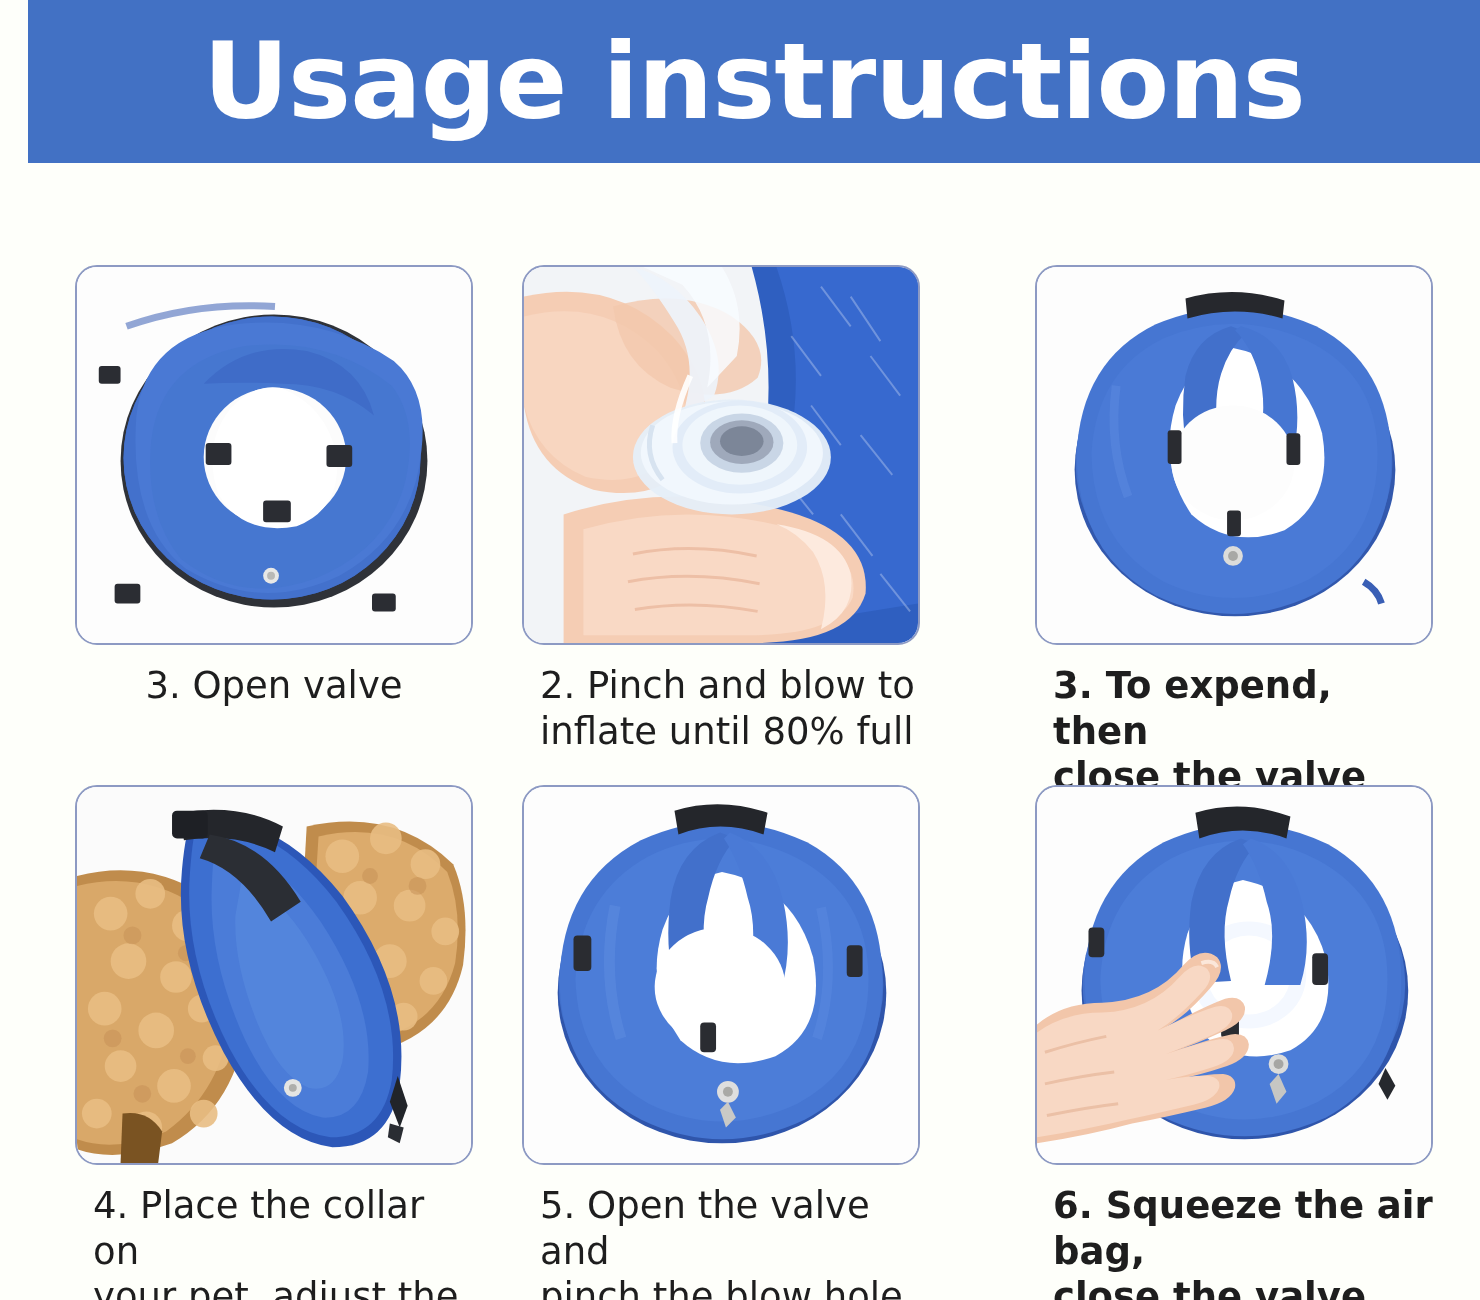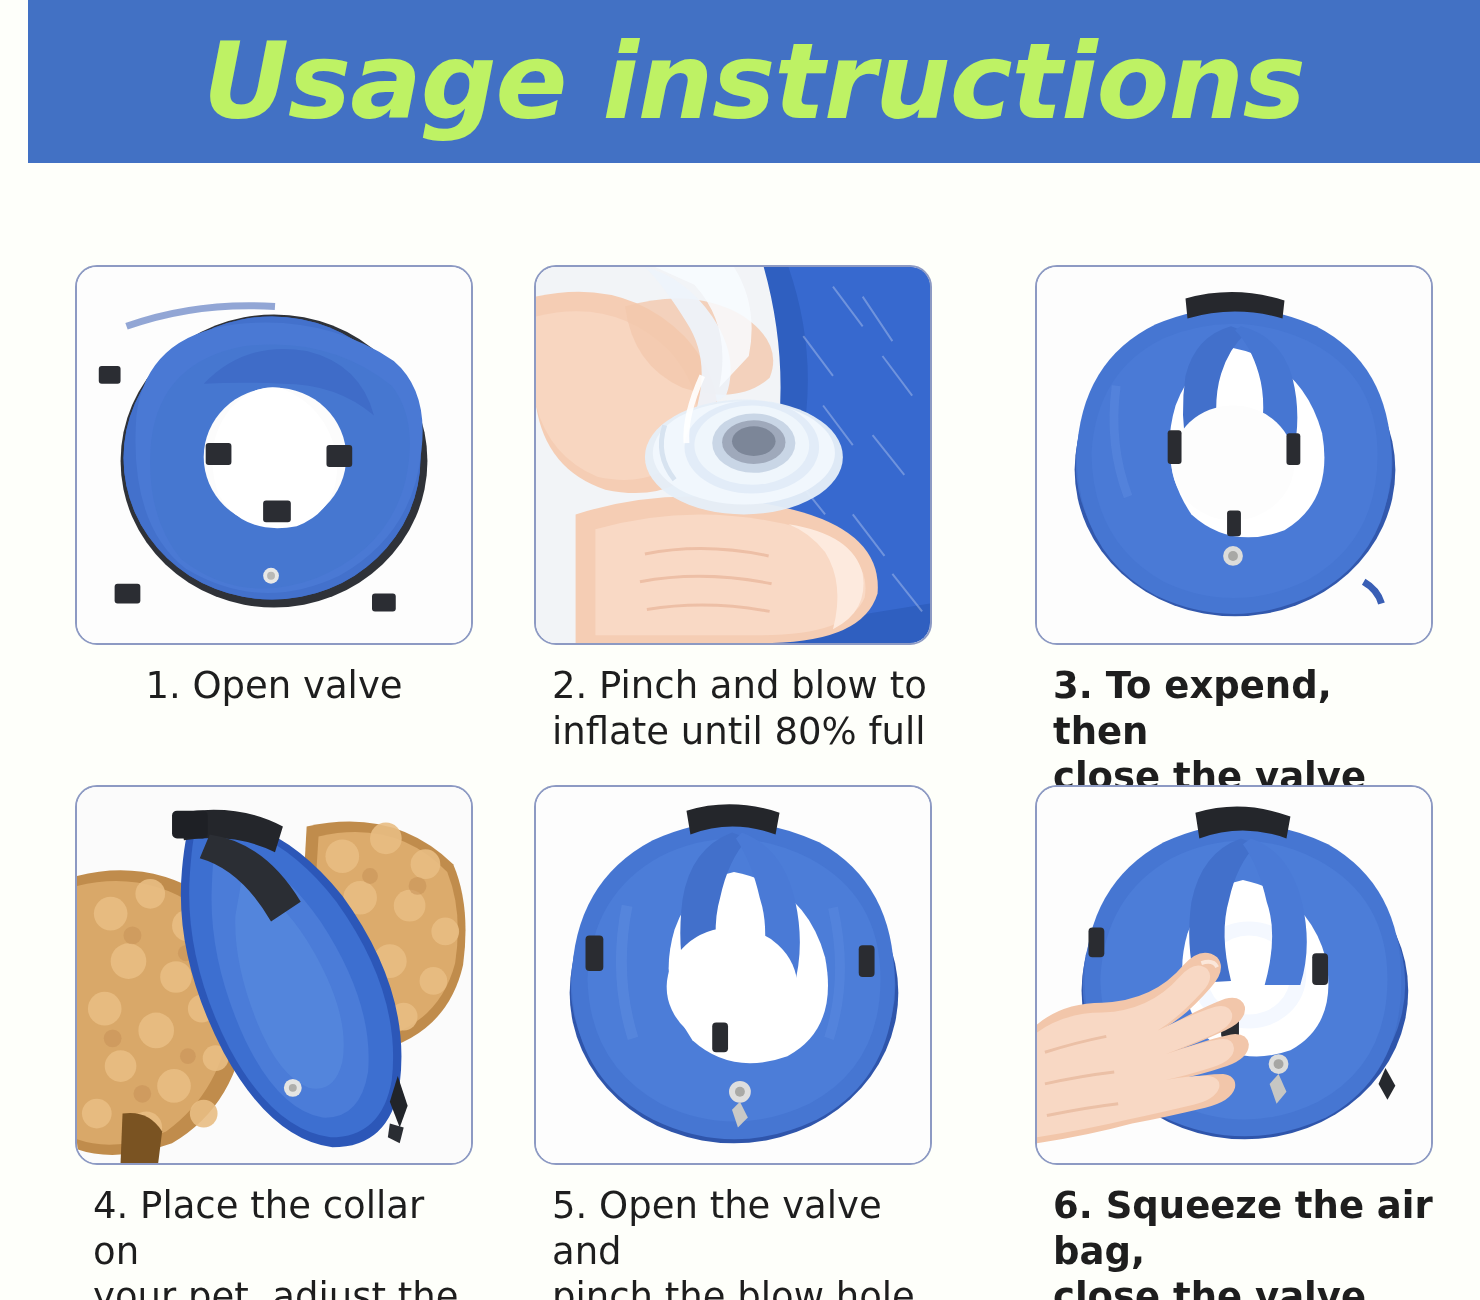--- a/index.html
+++ b/index.html
@@ -24,45 +24,44 @@
     top: 0;
     width: 1452px;
     height: 163px;
     background: #4271c4;
     display: flex;
     align-items: center;
     justify-content: center;
     overflow: hidden;
   }
   .banner-title {
-    color: #bef264;
+    color: #ffffff;
     font-size: 106px;
     font-weight: bold;
     letter-spacing: -1px;
     line-height: 1;
     white-space: nowrap;
     font-family: "DejaVu Sans", "Liberation Sans", sans-serif;
-    font-style: italic;
   }
 
   
   .grid {
     position: absolute;
     left: 0;
     top: 163px;
     width: 1480px;
     height: 1137px;
   }
 
   .cell {
     position: absolute;
     width: 398px;
   }
   .cell.c0 { left: 75px; }
-  .cell.c1 { left: 534px; }
+  .cell.c1 { left: 522px; }
   .cell.c2 { left: 1035px; font-weight: bold; }
   .cell.r0 { top: 102px; }
   .cell.r1 { top: 622px; }
 
   .photo {
     width: 398px;
     height: 380px;
     border: 2px solid #8d9ac3;
     border-radius: 22px;
     background: #ffffff;
@@ -107,21 +106,21 @@
         <rect x="252" y="180" width="26" height="22" rx="3" fill="#2b2d33"></rect>
         <rect x="188" y="236" width="28" height="22" rx="3" fill="#2b2d33"></rect>
         <rect x="22" y="100" width="22" height="18" rx="3" fill="#2b2d33"></rect>
         <rect x="38" y="320" width="26" height="20" rx="3" fill="#2b2d33"></rect>
         <rect x="298" y="330" width="24" height="18" rx="3" fill="#2b2d33"></rect>
         <circle cx="196" cy="312" r="8" fill="#e8e8e6"></circle>
         <circle cx="196" cy="312" r="4" fill="#b9b9b6"></circle>
         <path d="M50 60 Q120 35 200 40" stroke="#3a5fb5" stroke-width="7" fill="none" opacity="0.55"></path>
       </svg>
     </div>
-    <div class="caption center">1. Open valve</div>
+    <div class="caption center">3. Open valve</div>
   </div>
 
   <div class="cell r0 c1">
     <div class="photo">
       <svg viewBox="0 0 398 380" preserveAspectRatio="xMidYMid slice">
         <rect width="398" height="380" fill="#f2f4f7"></rect>
         <path d="M230 0 L398 0 L398 380 L150 380 Q210 300 240 200 Q258 100 230 0 Z" fill="#2f5fc0"></path>
         <path d="M255 0 L398 0 L398 340 L200 372 Q240 280 268 180 Q286 90 255 0 Z" fill="#3769cf"></path>
         <g opacity="0.35" stroke="#d9e3f7" stroke-width="2">
           <path d="M300 20 L330 60"></path>

